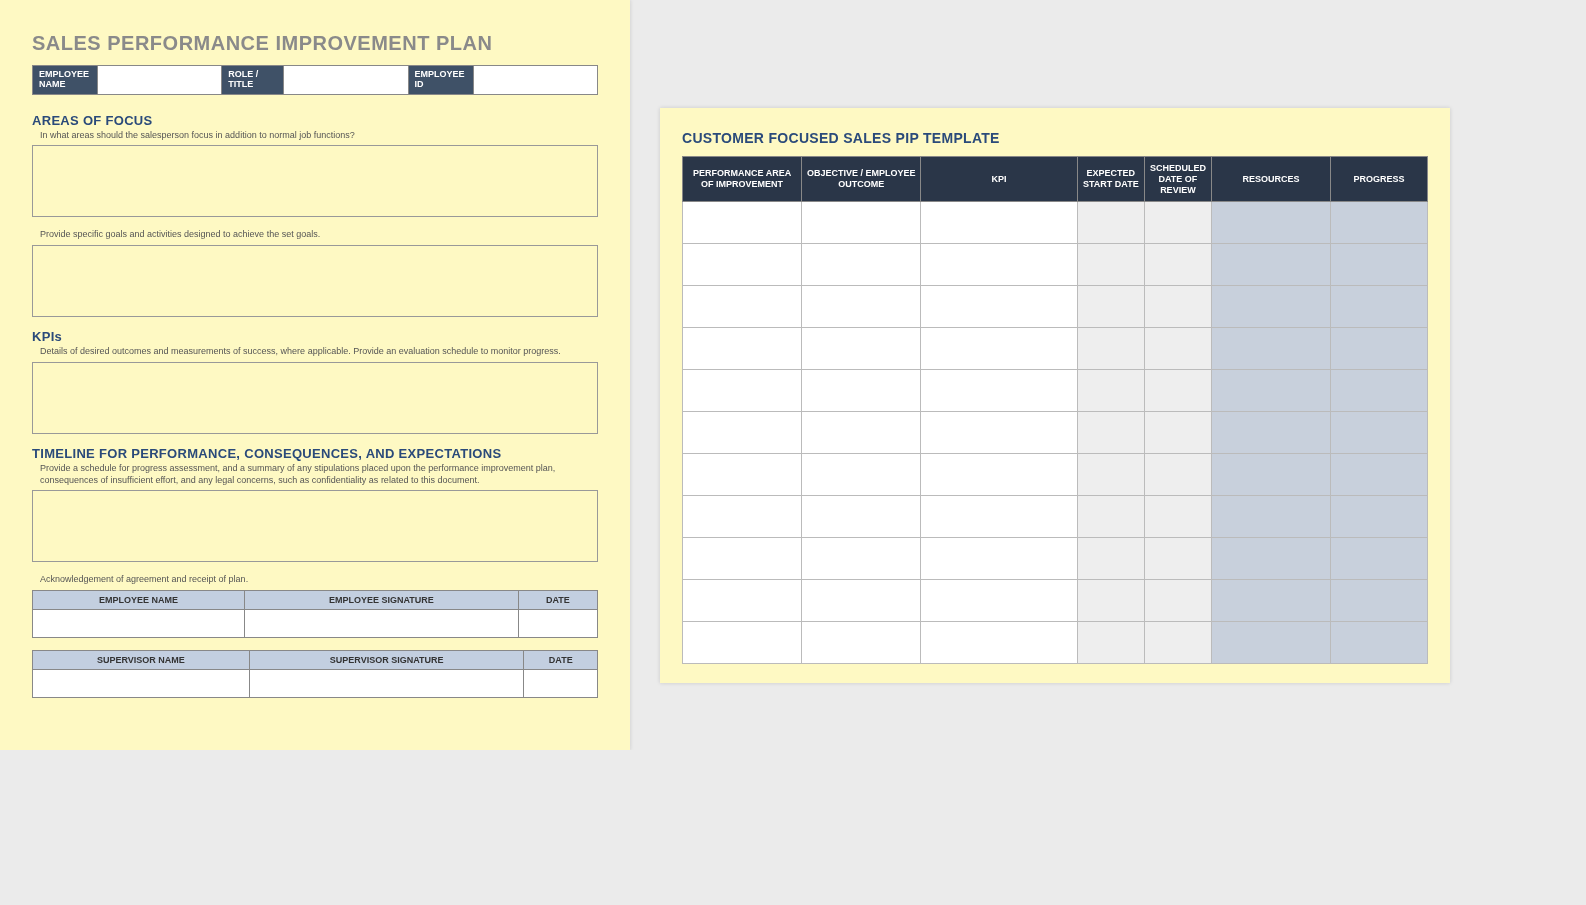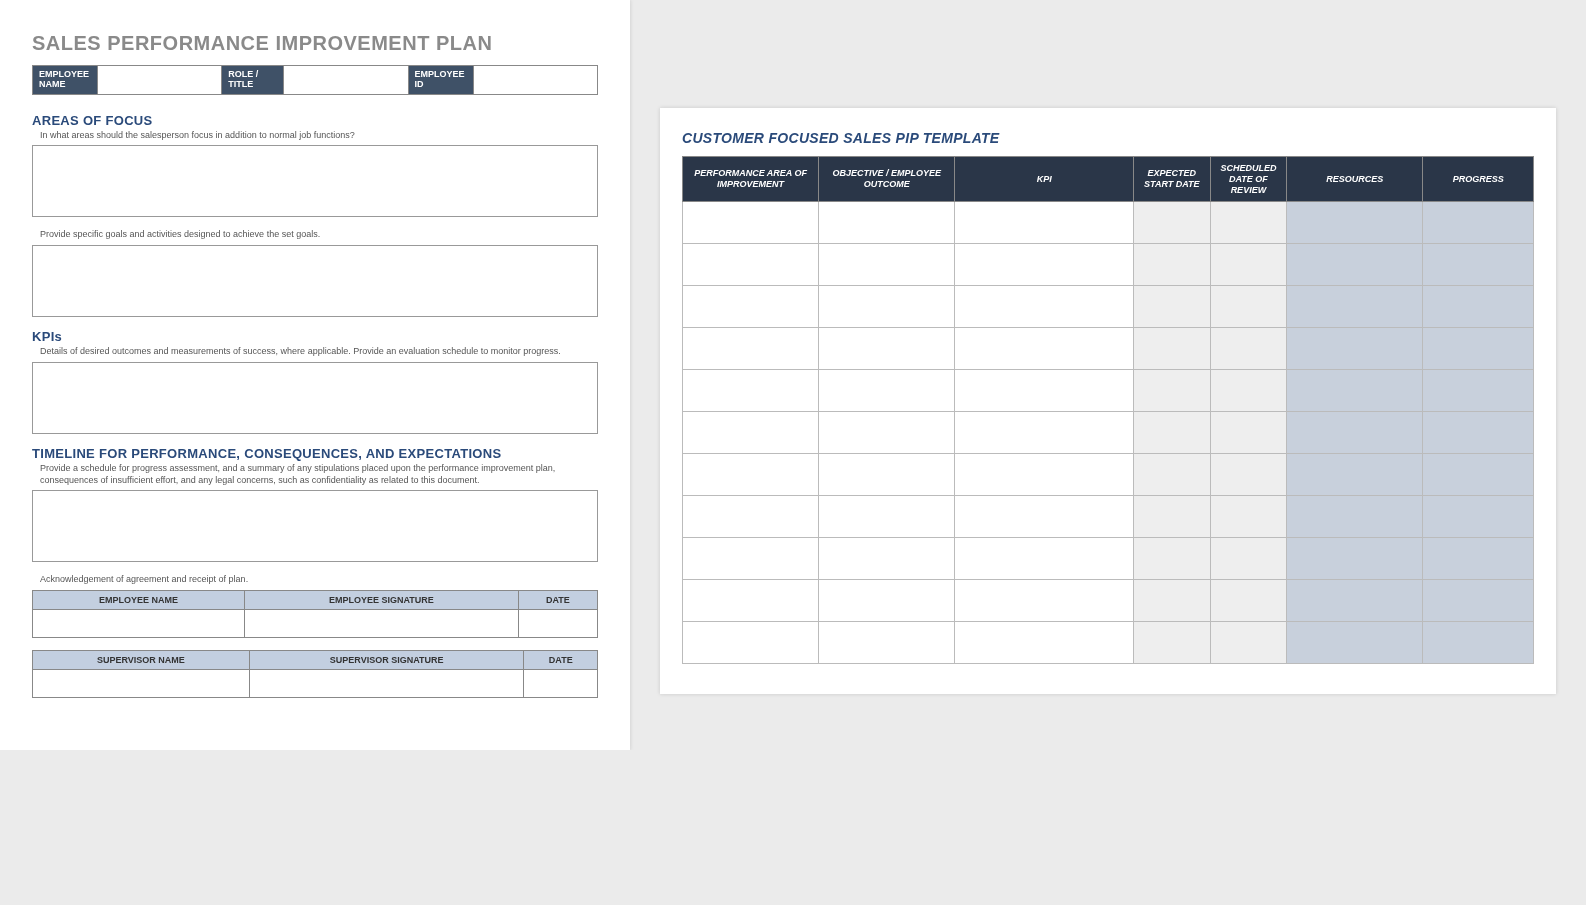--- a/index.html
+++ b/index.html
@@ -5,33 +5,32 @@
     * { box-sizing: border-box; margin: 0; padding: 0; }
     body {
       background: #ebebeb;
       font-family: Arial, sans-serif;
       display: flex;
       align-items: flex-start;
       gap: 30px;
       padding: 0;
     }
     .doc {
-      background: #ffffff;
+      background: #fef9c3;
       box-shadow: 0 0 4px rgba(0,0,0,0.15);
     }
     .doc-left {
       width: 630px;
       padding: 32px 32px 40px 32px;
       margin: 0;
     }
     .doc-right {
-      width: 896px;
-      padding: 22px 22px 30px 22px;
+      width: 790px;
+      padding: 22px 22px 19px 22px;
       margin-top: 108px;
-      font-style: italic;
     }
 
     
     .main-title {
       font-size: 20px;
       font-weight: bold;
       color: #8a8a8a;
       letter-spacing: 0.5px;
       margin-bottom: 10px;
     }

